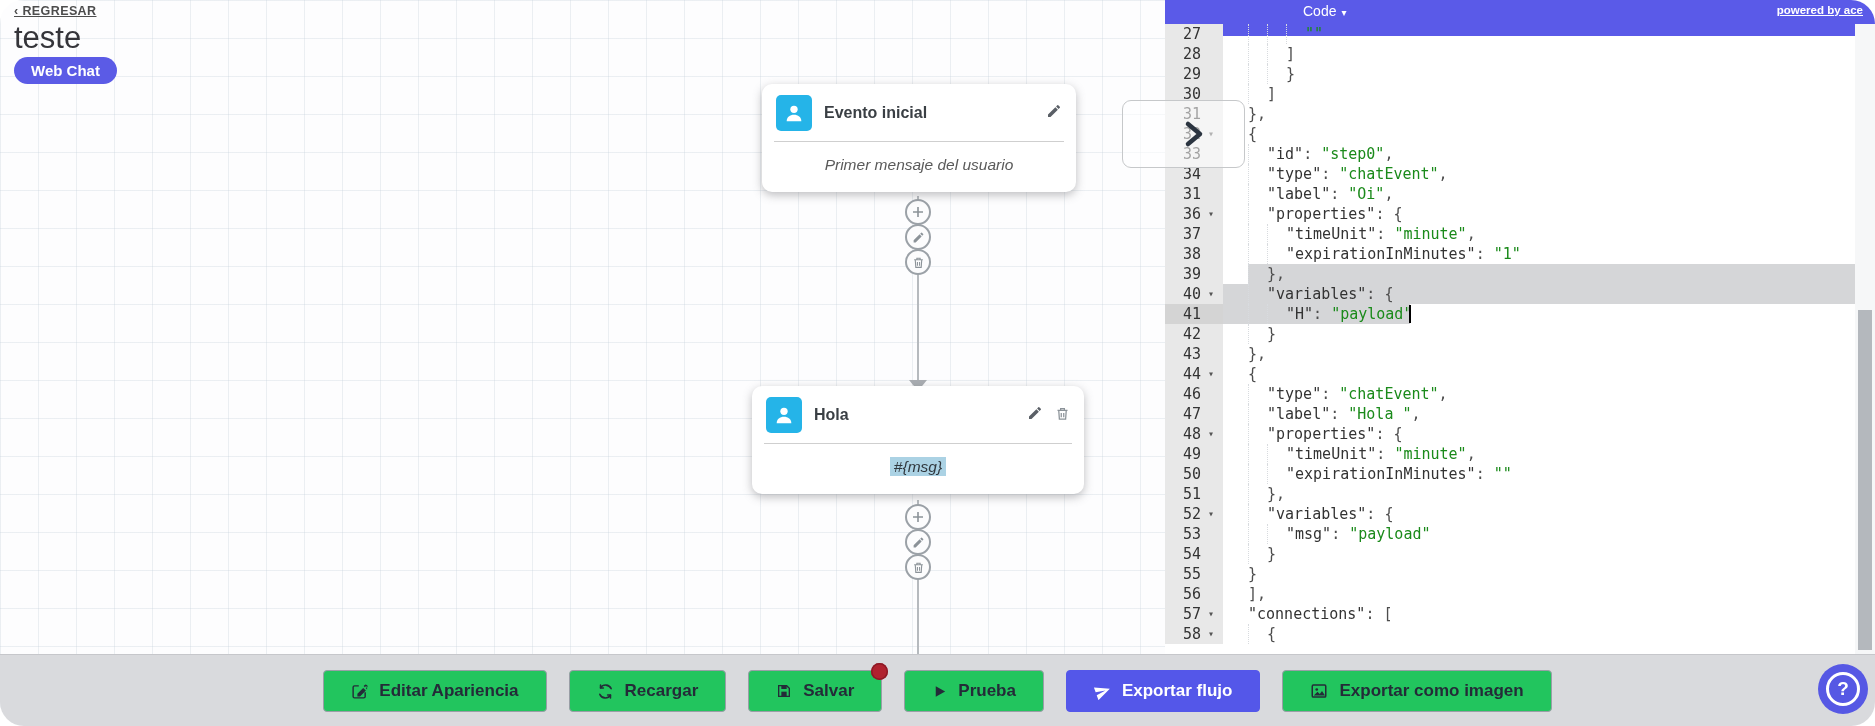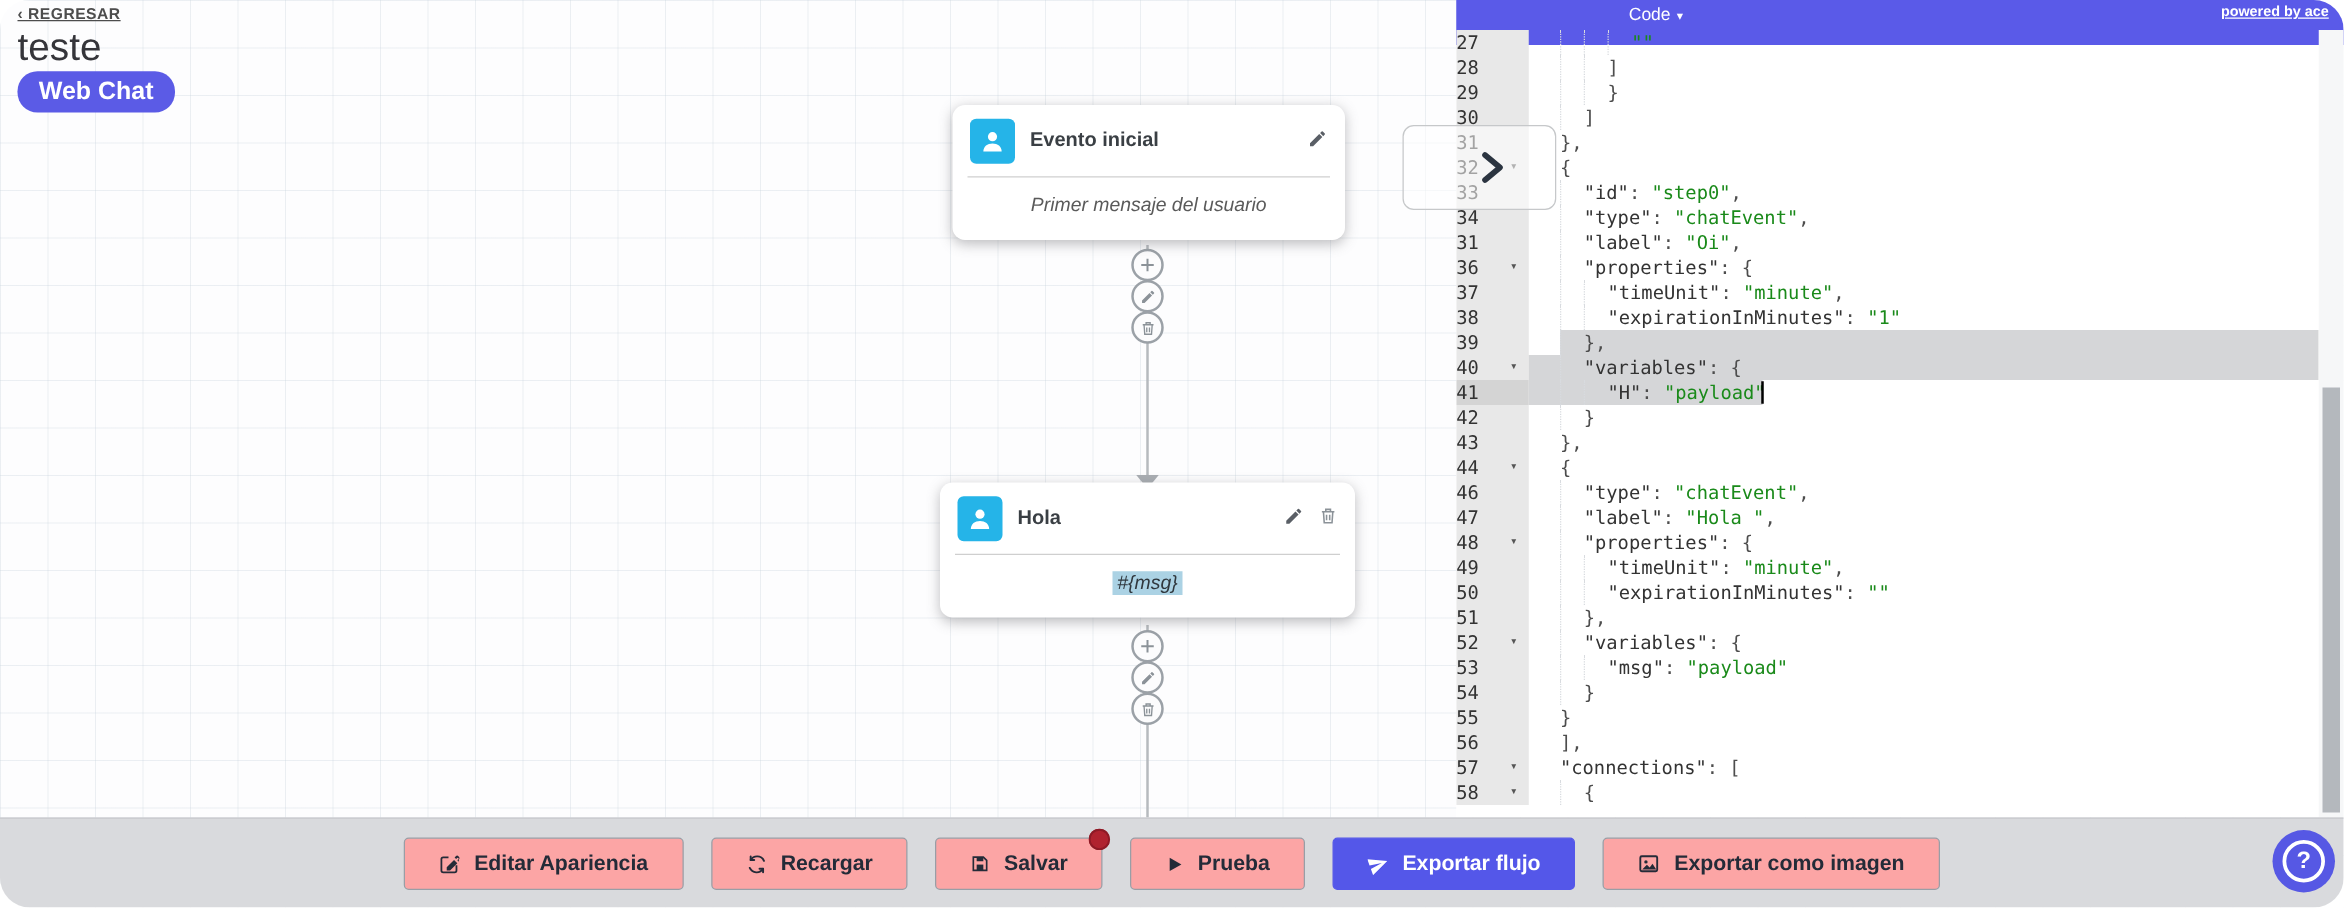--- a/index.html
+++ b/index.html
@@ -8,21 +8,21 @@
        background-color:#fdfdfe;
        background-image:
          linear-gradient(to right, rgba(205,215,224,.38) 1px, transparent 1px),
          linear-gradient(to bottom, rgba(205,215,224,.38) 1px, transparent 1px);
        background-size:38px 38px;border-radius:24px;}
   
   .back-link{position:absolute;left:14px;top:4px;font-size:12.5px;font-weight:bold;
              color:#4d4d4d;text-decoration:underline;letter-spacing:.4px;cursor:pointer;}
   .flow-title{position:absolute;left:14px;top:20px;font-size:31px;font-weight:500;color:#35353a;}
   .channel-badge{position:absolute;left:14px;top:57px;background:#5b5be6;color:#fff;
-                 font-size:20px;font-weight:bold;padding:5px 17px;border-radius:16px;text-align:right;}
+                 font-size:15px;font-weight:bold;padding:5px 17px;border-radius:16px;text-align:right;}
   
   .node{position:absolute;background:#fff;border-radius:10px;z-index:3;
         box-shadow:0 3px 10px rgba(110,110,115,.45);}
   .node-head{display:flex;align-items:center;gap:12px;padding:11px 14px 10px 14px;}
   .node-ico{width:36px;height:36px;border-radius:5px;background:#25b4e8;flex:0 0 auto;
             display:flex;align-items:center;justify-content:center;}
   .node-title{font-size:16px;font-weight:bold;color:#3a3f44;flex:1;}
   .node-actions{display:flex;gap:12px;align-items:center;}
   .node-actions svg{cursor:pointer;}
   .node-div{height:1px;background:#cfcfcf;margin:0 12px;}
@@ -42,21 +42,21 @@
   .code-header{position:absolute;left:0;top:0;width:100%;height:36px;background:#5a5ae8;}
   .code-header-title{position:absolute;left:138px;top:3px;color:#fff;font-size:14px;cursor:pointer;}
   .code-header-title .caret{font-size:10px;margin-left:5px;}
   .powered{position:absolute;right:12px;top:4px;color:#fff;font-size:11.5px;font-weight:bold;
            text-decoration:underline;cursor:pointer;}
   .editor{position:absolute;left:0;top:24px;width:690px;bottom:0;overflow:hidden;
           font-family:"DejaVu Sans Mono","Liberation Mono",monospace;font-size:15px;}
   .row{display:flex;height:20px;line-height:20px;}
   .gut{width:58px;flex:0 0 auto;background:#e8e8e8;display:flex;color:#333;}
   .gut.act{background:#d4d4d4;}
-  .gut .num{width:36px;text-align:left;}
+  .gut .num{width:36px;text-align:right;}
   .gut .fold{width:20px;text-align:center;font-size:10px;color:#555;cursor:pointer;}
   .codecell{position:relative;flex:1;white-space:pre;color:#3c3c3c;}
   .codetext{position:relative;z-index:1;padding-left:7px;display:block;height:20px;}
   .sel{position:absolute;top:0;height:20px;background:#d5d6d8;z-index:0;}
   .cursorbar{position:absolute;top:1px;height:18px;width:2px;background:#000;z-index:2;}
   .tk-k{color:#333333;}
   .tk-s{color:#1a8a1a;}
   .tk-p{color:#4d4d4d;}
   .ind{display:inline-block;width:18px;height:20px;vertical-align:top;}
   .ind.g{border-left:1px dotted #d8dbdf;}
@@ -66,21 +66,21 @@
   
   .expand-handle{position:absolute;left:1122px;top:100px;width:121px;height:66px;z-index:5;
                  border:1px solid #c6c8ca;border-radius:9px;background:rgba(255,255,255,.55);
                  display:flex;align-items:center;cursor:pointer;}
   .expand-handle svg{margin-left:58px;}
   
   .toolbar{position:absolute;left:0;top:654px;width:100%;height:72px;background:#d9dadd;
            border-top:1px solid #c6c7cb;z-index:10;display:flex;align-items:center;
            justify-content:center;gap:22px;}
   .tb-btn{position:relative;height:42px;display:flex;align-items:center;gap:11px;
-          padding:0 27px;border-radius:4px;background:#fca5a5;border:1px solid #999ea6;
+          padding:0 27px;border-radius:4px;background:#22c55e;border:1px solid #999ea6;
           font-size:17px;font-weight:600;color:#242b38;cursor:pointer;box-sizing:border-box;}
   .tb-btn.primary{background:#5457e9;border-color:#5457e9;color:#fff;}
   .tb-badge{position:absolute;top:-8px;right:-7px;width:17px;height:17px;border-radius:50%;
             background:#b0222f;box-shadow:inset 0 0 0 1.5px #8d1a26;}
   .help-btn{position:absolute;right:7px;top:664px;width:50px;height:50px;border-radius:50%;
             background:#5658e4;z-index:11;display:flex;align-items:center;justify-content:center;cursor:pointer;}
   .help-inner{width:28px;height:28px;border-radius:50%;border:3px solid #fff;color:#fff;
               font-size:19px;font-weight:bold;display:flex;align-items:center;justify-content:center;}
 </style>
 </head>

